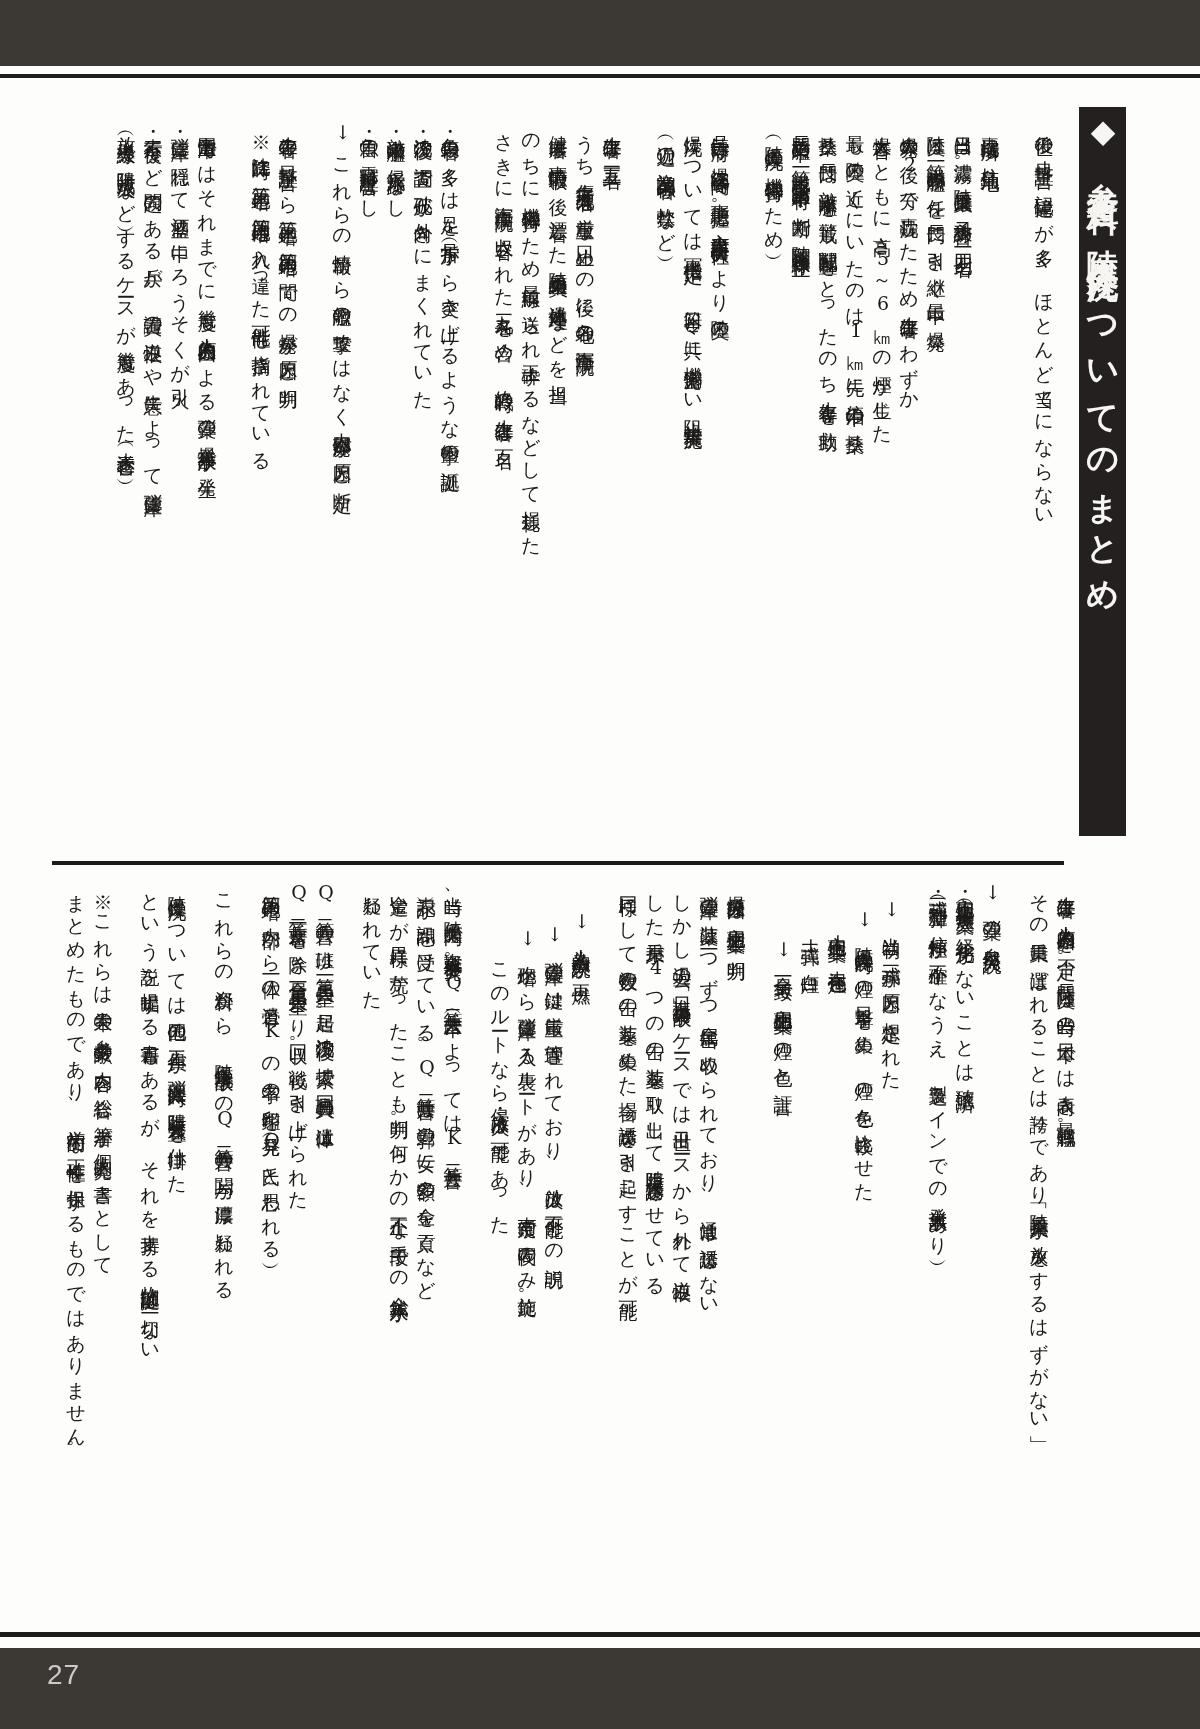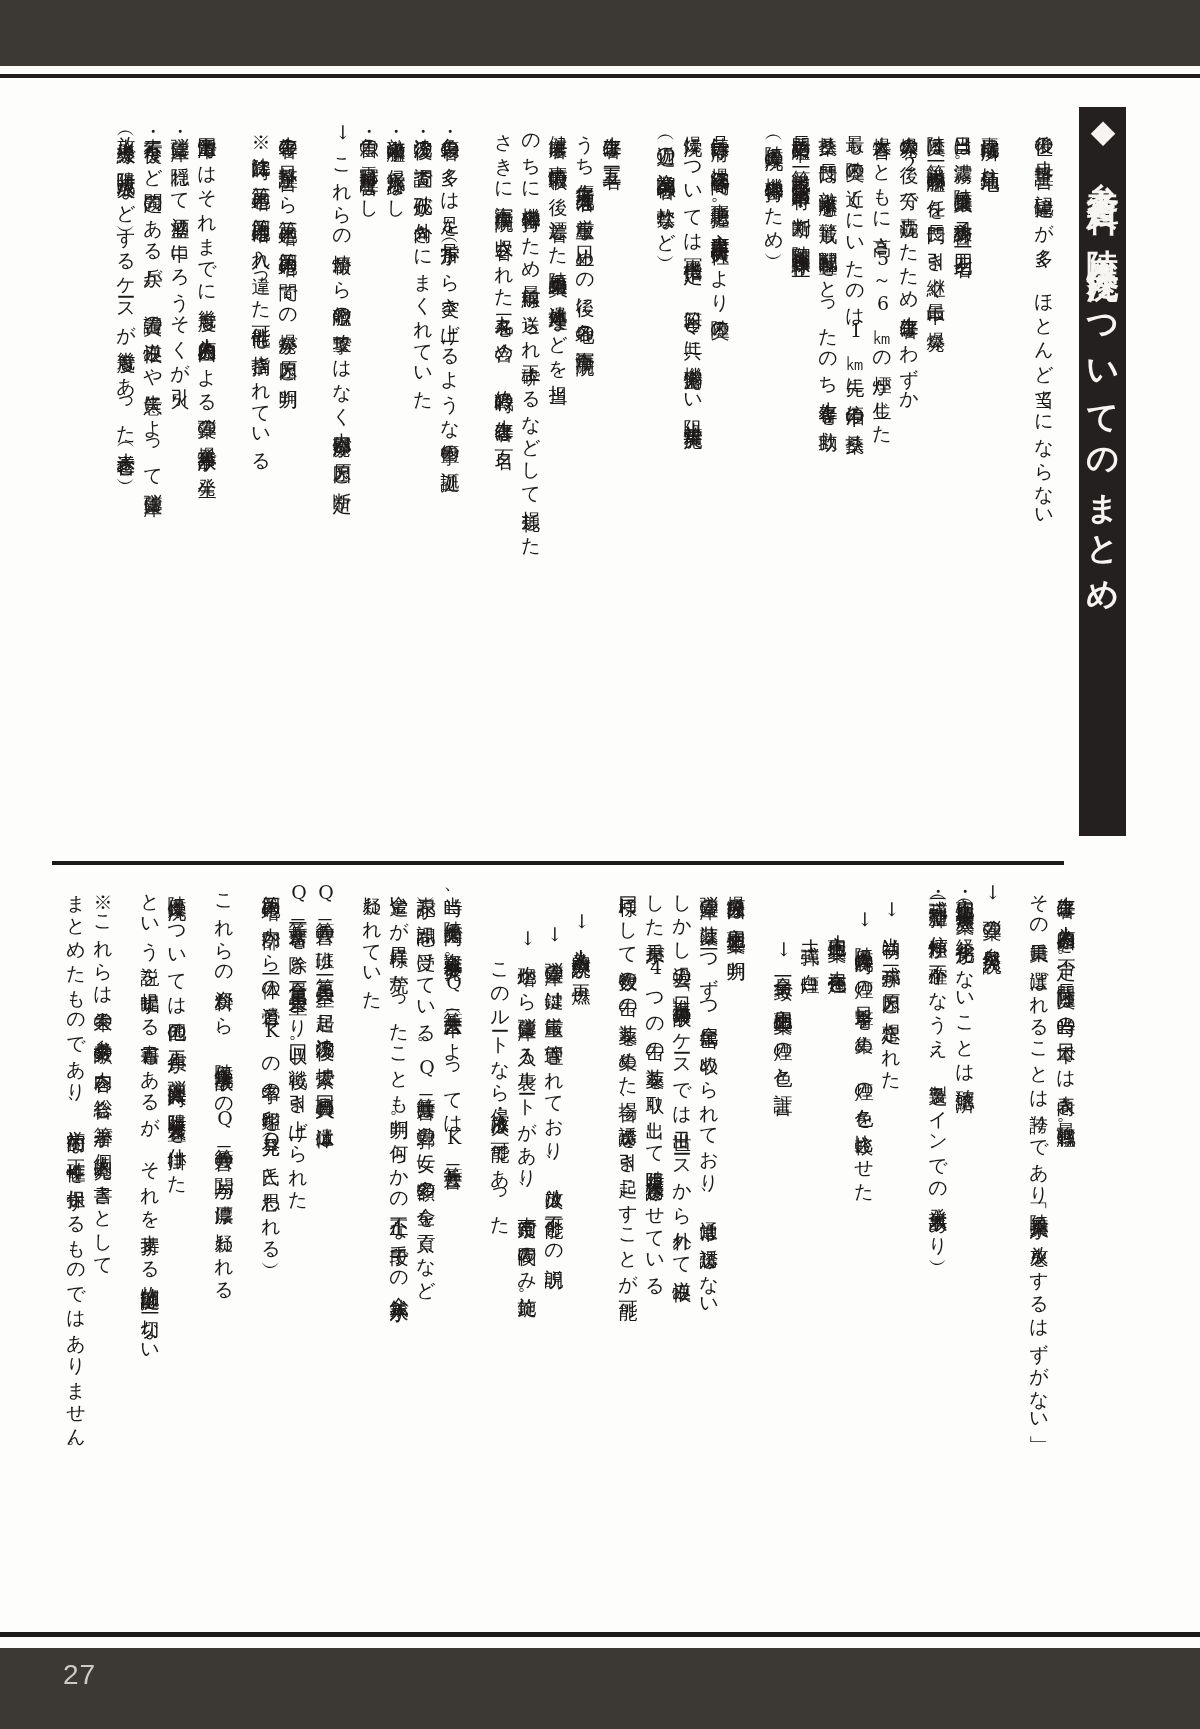--- a/index.html
+++ b/index.html
@@ -26,21 +26,21 @@
   .text-lower{top:881px;right:120px;height:730px;}
   .tgroup{margin:0;margin-block-end:27px;}
   .text-lower .tgroup{margin-block-end:20px;}
   .tcol{margin:0;padding:0;white-space:nowrap;}
   .divider{position:absolute;top:861px;left:52px;width:1012px;height:4px;background:#1d1b1a;}
   .bottom-rule{position:absolute;top:1632px;left:0;width:1200px;height:5px;background:#1d1b1a;}
   .bottom-bar{position:absolute;top:1648px;left:0;width:1200px;height:81px;background:#3c3834;}
   .page-number{
     position:absolute;left:47px;top:11px;
     font-family:"Liberation Sans","DejaVu Sans",sans-serif;
-    font-size:28px;color:#cbcac7;letter-spacing:1px;margin-left:16px;
+    font-size:28px;color:#cbcac7;letter-spacing:1px;
   }
 </style>
 </head>
 <body>
 
 <div class="top-bar"></div>
 <div class="top-rule"></div>
 
 <div class="banner">
   <div class="vtext banner-title">◆参考資料：陸奥爆沈についてのまとめ</div>

